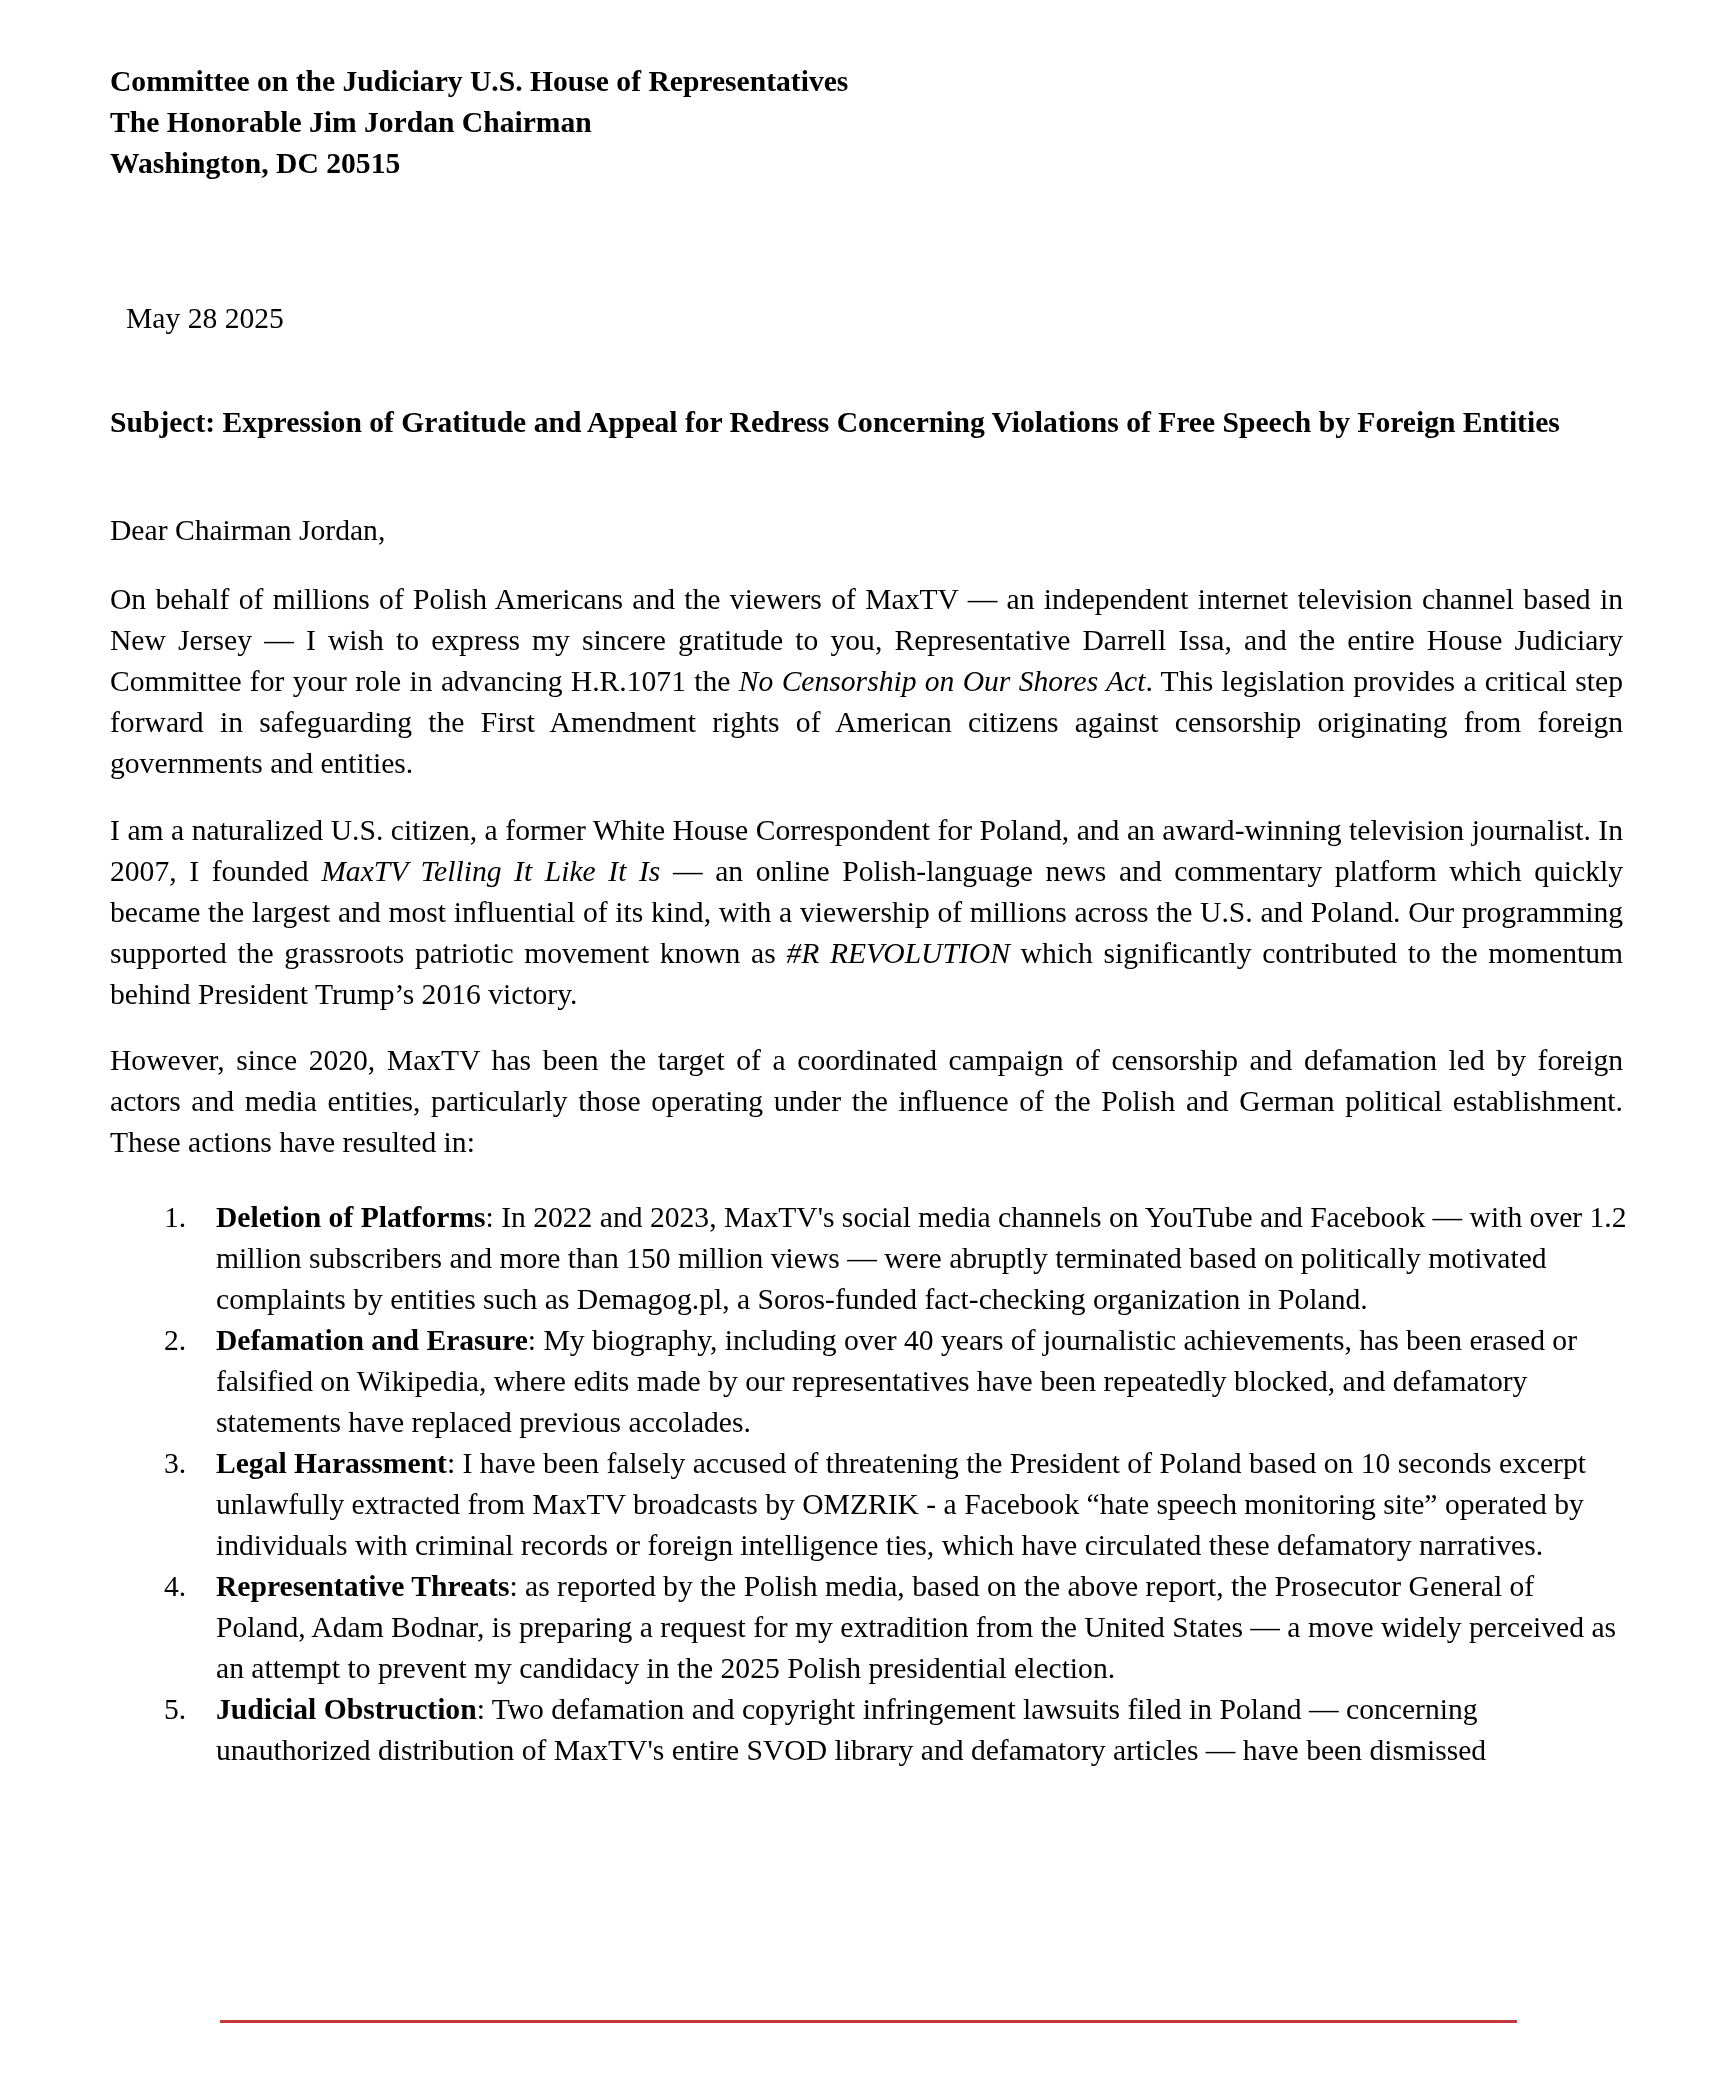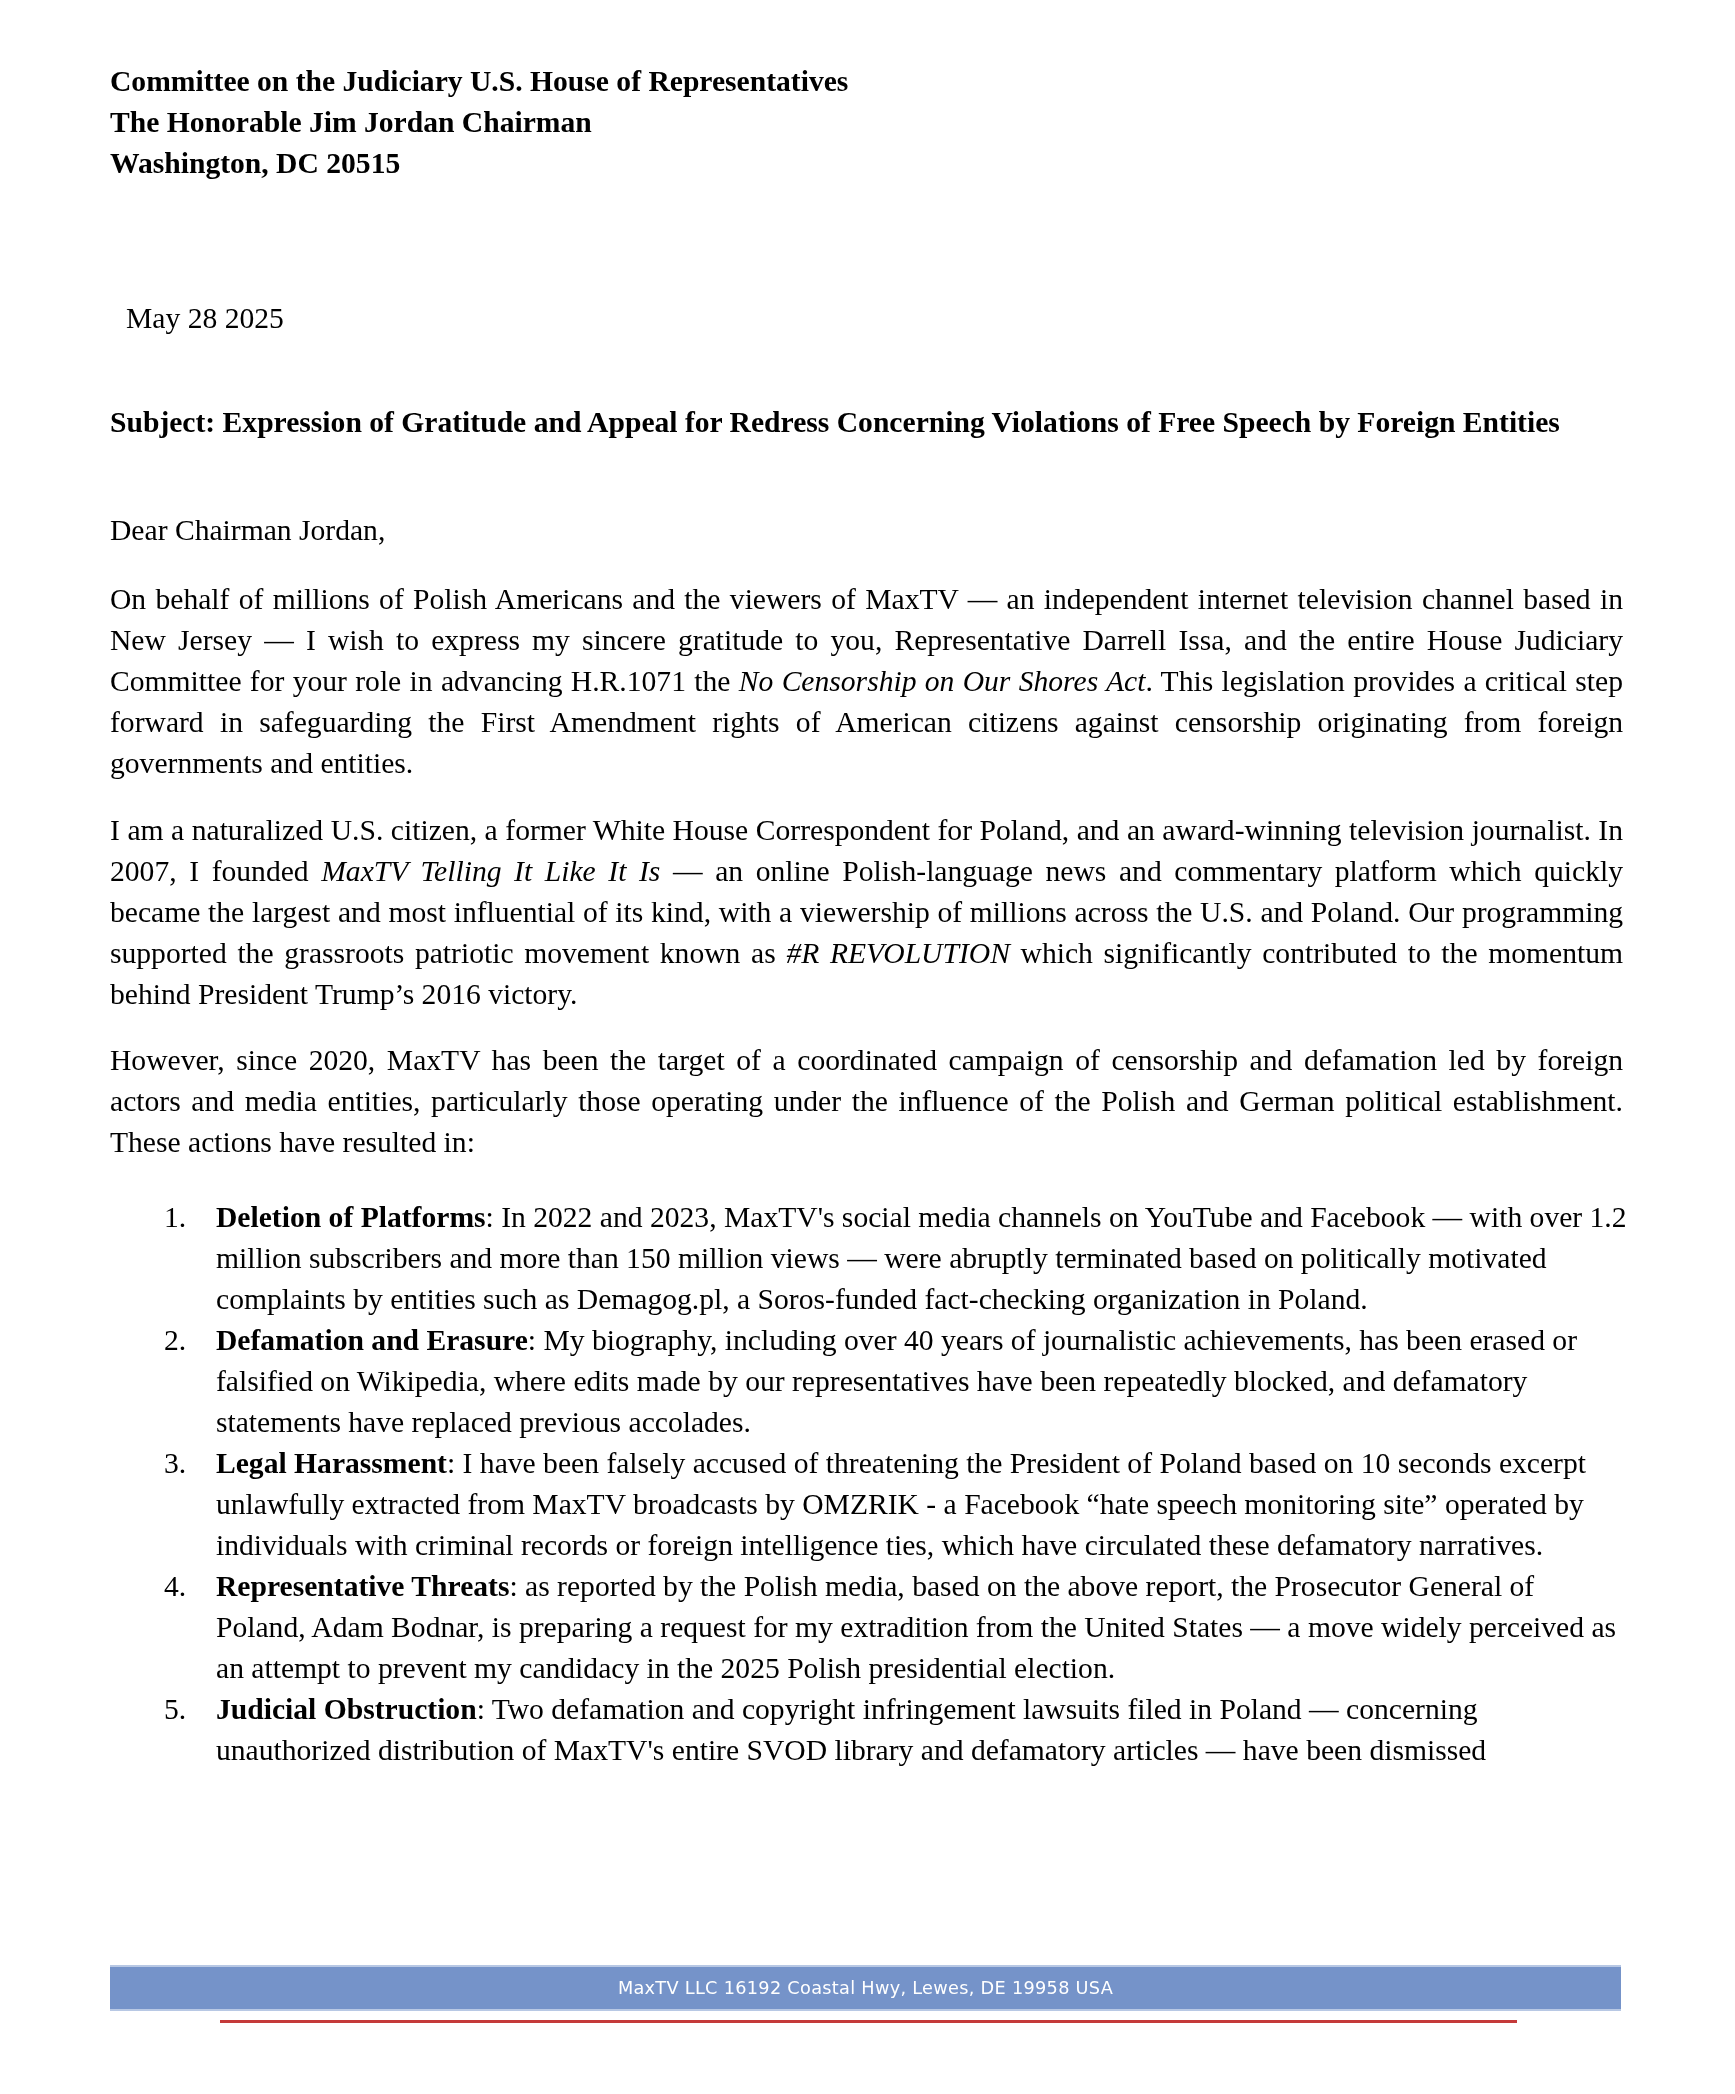--- a/index.html
+++ b/index.html
@@ -55,19 +55,16 @@
   <div class="para p3">However, since 2020, MaxTV has been the target of a coordinated campaign of censorship and defamation led by foreign actors and media entities, particularly those operating under the influence of the Polish and German political establishment. These actions have resulted in:</div>
 
   <ol class="list">
     <li><span class="num">1.</span><span class="head">Deletion of Platforms</span><span>: In 2022 and 2023, MaxTV's social media channels on YouTube and Facebook — with over 1.2 million subscribers and more than 150 million views — were abruptly terminated based on politically motivated complaints by entities such as Demagog.pl, a Soros-funded fact-checking organization in Poland.</span></li>
     <li><span class="num">2.</span><span class="head">Defamation and Erasure</span><span>: My biography, including over 40 years of journalistic achievements, has been erased or falsified on Wikipedia, where edits made by our representatives have been repeatedly blocked, and defamatory statements have replaced previous accolades.</span></li>
     <li><span class="num">3.</span><span class="head">Legal Harassment</span><span>: I have been falsely accused of threatening the President of Poland based on 10 seconds excerpt unlawfully extracted from MaxTV broadcasts by OMZRIK - a Facebook “hate speech monitoring site” operated by individuals with criminal records or foreign intelligence ties, which have circulated these defamatory narratives.</span></li>
     <li><span class="num">4.</span><span class="head">Representative Threats</span><span>: as reported by the Polish media, based on the above report, the Prosecutor General of Poland, Adam Bodnar, is preparing a request for my extradition from the United States — a move widely perceived as an attempt to prevent my candidacy in the 2025 Polish presidential election.</span></li>
     <li><span class="num">5.</span><span class="head">Judicial Obstruction</span><span>: Two defamation and copyright infringement lawsuits filed in Poland — concerning unauthorized distribution of MaxTV's entire SVOD library and defamatory articles — have been dismissed</span></li>
   </ol>
 
-  <div class="footer-bar">
-    <span>MaxTV LLC 16192 Coastal Hwy, Lewes, DE 19958 USA</span>
-  </div>
   <div class="red-rule"></div>
 
 </div>
 
 
 </body></html>

